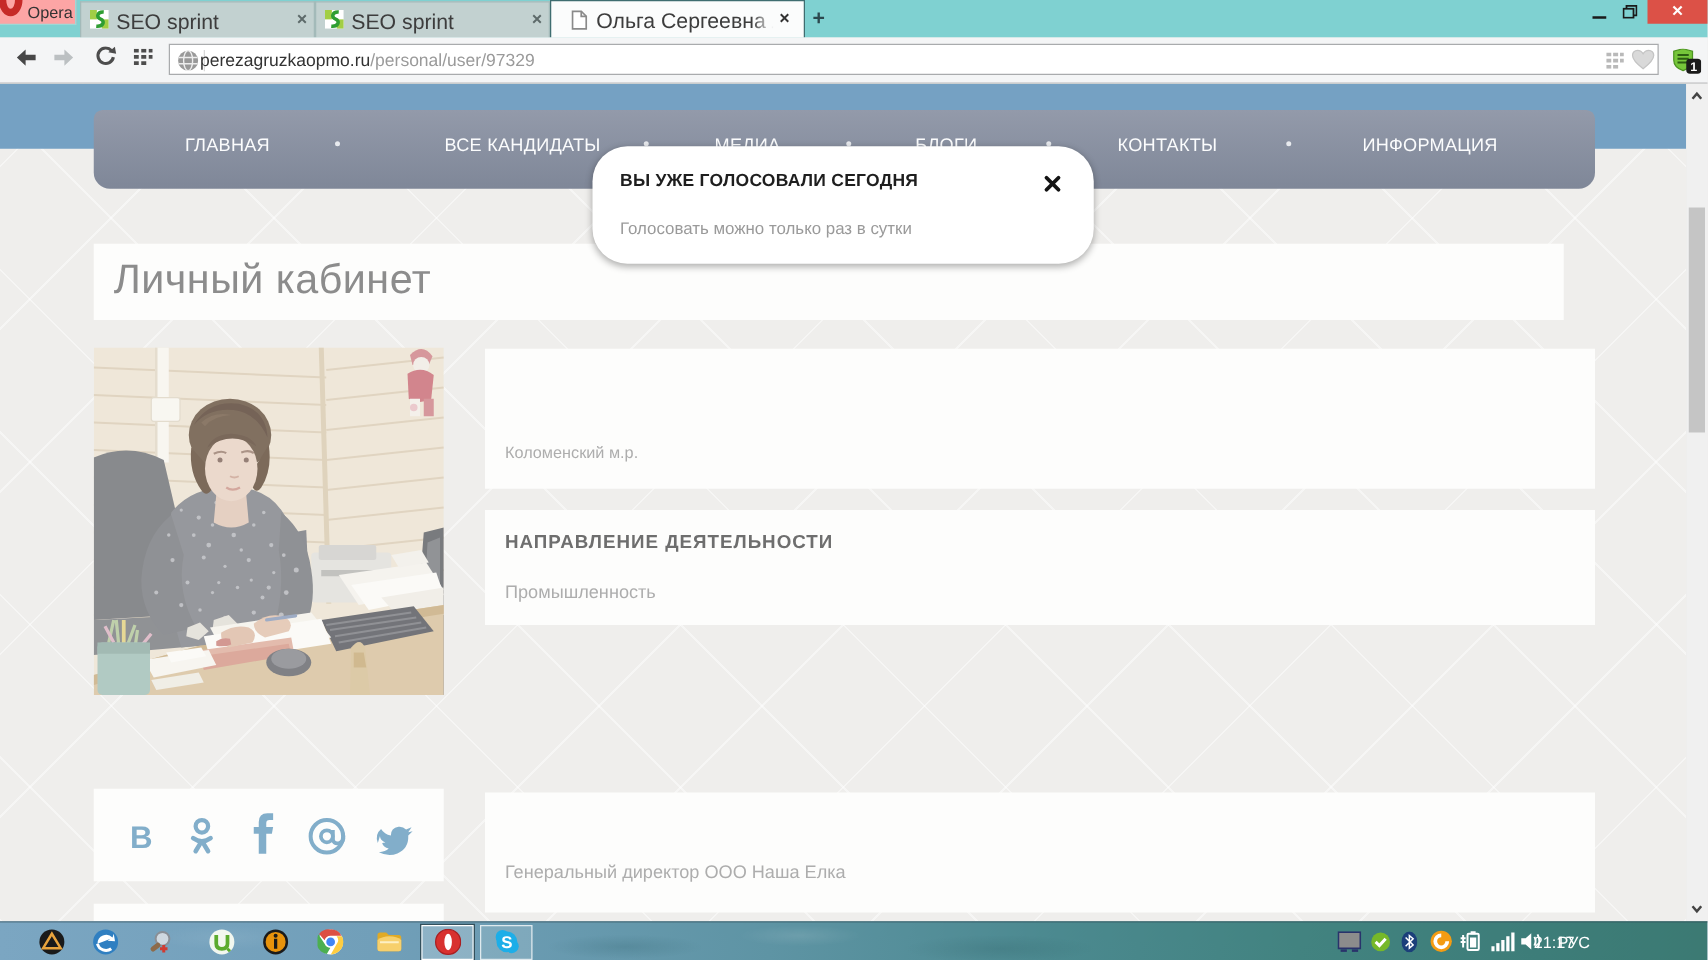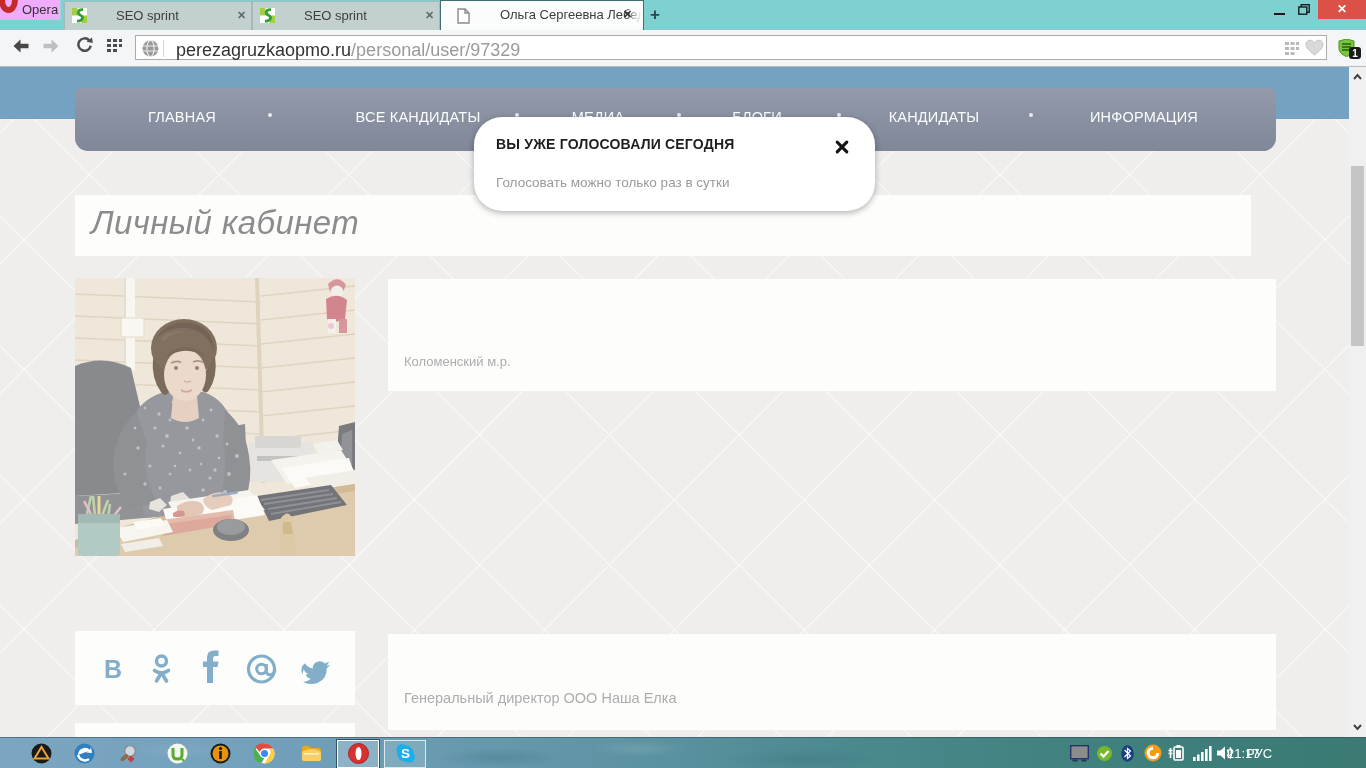--- a/index.html
+++ b/index.html
@@ -2,48 +2,48 @@
 <html><head>
 <meta charset="utf-8">
 <style>
 *{margin:0;padding:0;box-sizing:border-box;}
 html,body{width:1366px;height:768px;overflow:hidden;font-family:"Liberation Sans",sans-serif;}
 #screen{position:absolute;top:0;left:0;width:1366px;height:768px;background:#e9e8e6;}
 .abs{position:absolute;}
 
 
 #tabbar{position:absolute;top:0;left:0;width:1366px;height:30px;background:#7fd1d1;}
-#operabtn{position:absolute;top:0;left:0;width:61px;height:20px;background:#f0abfc;border-right:1px solid #9ed8d6;border-bottom:1px solid #9ed8d6;overflow:hidden;}
+#operabtn{position:absolute;top:0;left:0;width:61px;height:20px;background:#fca5a5;border-right:1px solid #9ed8d6;border-bottom:1px solid #9ed8d6;overflow:hidden;}
 #operabtn .olabel{position:absolute;left:22px;top:2px;font-size:13px;color:#333;}
 #operaO{position:absolute;left:-1px;top:-13px;width:19px;height:26px;border:6px solid #c62a28;border-radius:50%;}
 .tab{position:absolute;top:1px;height:29px;background:#c2d1d0;border:1px solid #a3bab9;border-bottom:none;}
-.tab .ttext{position:absolute;top:6px;font-size:13px;color:#3d3d3d;white-space:nowrap;overflow:hidden;margin-left:23px;}
+.tab .ttext{position:absolute;top:6px;font-size:17px;color:#3d3d3d;white-space:nowrap;overflow:hidden;}
 .tab .tclose{position:absolute;top:7px;font-size:11px;color:#5d6a6a;font-weight:bold;}
 #tab3{background:#fbfcfc;border:1px solid #3f6d70;border-bottom:none;top:0;height:30px;}
 #plusbtn{position:absolute;left:650px;top:5px;font-size:17px;color:#2c484e;font-weight:bold;}
 #winmin{position:absolute;left:1274px;top:13px;width:11px;height:2px;background:#1a1a1a;}
 #winrest{position:absolute;left:1298px;top:4px;width:12px;height:11px;}
 #winclose{position:absolute;left:1318px;top:0;width:48px;height:19px;background:#dc5147;color:#fff;text-align:center;font-size:12px;font-weight:bold;line-height:18px;}
 
 
 #toolbar{position:absolute;top:30px;left:0;width:1366px;height:37px;background:#f4f5f6;border-bottom:1px solid #b9babc;}
 #urlfield{position:absolute;left:135px;top:5px;width:1192px;height:25px;background:#fff;border:1px solid #a9abad;}
-#urltext{position:absolute;left:40px;top:4px;font-size:18px;color:#333;}
+#urltext{position:absolute;left:24px;top:4px;font-size:14px;color:#333;}
 #urltext span{color:#9a9a9a;}
 
 
 #page{position:absolute;top:67px;left:0;width:1349px;height:670px;background:#efeeec;overflow:hidden;}
 #page:before{content:"";position:absolute;top:0;left:0;right:0;bottom:0;
  background:repeating-linear-gradient(45deg,rgba(255,255,255,.45) 0 1.5px,rgba(255,255,255,0) 1.5px 92px),
             repeating-linear-gradient(-45deg,rgba(255,255,255,.45) 0 1.5px,rgba(255,255,255,0) 1.5px 92px);}
 #bluestrip{position:absolute;top:0;left:0;width:1349px;height:52px;background:#75a1c3;}
 #nav{position:absolute;top:21px;left:75px;width:1201px;height:63px;border-radius:7px 7px 13px 13px;background:linear-gradient(#939aaa,#7f8798);}
 .mitem{position:absolute;top:21px;font-size:14.5px;color:#fbfcfd;letter-spacing:.2px;white-space:nowrap;transform:translateX(-50%);}
 .mdot{position:absolute;top:25px;width:4px;height:4px;border-radius:50%;background:#e8eaee;}
-#headbox{position:absolute;top:128px;left:75px;width:1176px;height:61px;background:#fdfdfc;font-style:italic;}
+#headbox{position:absolute;top:128px;left:75px;width:1176px;height:61px;background:#fdfdfc;}
 #headbox div{position:absolute;left:16px;top:9px;font-size:33px;color:#8c8c8c;letter-spacing:.4px;}
 #photo{position:absolute;top:211px;left:75px;width:280px;height:278px;}
 #votebtn{position:absolute;top:511px;left:75px;width:280px;height:33px;border-radius:6px;
  background:linear-gradient(#a9d9f2,#8cc7ea);box-shadow:0 2px 2px rgba(120,160,190,.45), inset 0 2px 2px rgba(255,255,255,.55);
  color:#fff;font-size:12.5px;font-weight:bold;letter-spacing:.5px;text-align:center;line-height:33px;text-shadow:0 1px 1px rgba(90,130,160,.5);}
 #socialbox{position:absolute;top:564px;left:75px;width:280px;height:74px;background:#fdfdfc;}
 #leftbottom{position:absolute;top:656px;left:75px;width:280px;height:14px;background:#fdfdfc;}
 .card{position:absolute;left:388px;width:888px;background:#fdfdfc;}
 .card .ct{position:absolute;left:16px;font-size:15px;font-weight:bold;color:#6e6e6e;letter-spacing:.8px;}
 .card .cb{position:absolute;left:16px;font-size:14.5px;color:#adadad;}
@@ -184,21 +184,21 @@
   <div id="bluestrip"></div>
   <div id="nav">
     <div class="mitem" style="left:107px;">ГЛАВНАЯ</div>
     <div class="mdot" style="left:193px;"></div>
     <div class="mitem" style="left:319px;margin-left:24px;">ВСЕ КАНДИДАТЫ</div>
     <div class="mdot" style="left:440px;"></div>
     <div class="mitem" style="left:523px;">МЕДИА</div>
     <div class="mdot" style="left:602px;"></div>
     <div class="mitem" style="left:682px;">БЛОГИ</div>
     <div class="mdot" style="left:762px;"></div>
-    <div class="mitem" style="left:859px;">КАНДИДАТЫ</div>
+    <div class="mitem" style="left:859px;">КОНТАКТЫ</div>
     <div class="mdot" style="left:954px;"></div>
     <div class="mitem" style="left:1069px;">ИНФОРМАЦИЯ</div>
   </div>
   <div id="headbox">
         <div>Личный кабинет</div>
       </div>
 
   <svg id="photo" viewBox="0 0 280 278">
 
     <rect x="0" y="0" width="280" height="278" fill="#eee5d5"></rect>
@@ -374,20 +374,24 @@
     </g>
 
     <path d="M225 44 q-3 -8 3 -13 q3 5 9 6 q0 -7 7 -8 q4 -0.5 7 2.5 l5 -2 l-3 4.5 l4 -1 l-4 4 q0.5 12 -10 16.5 q-8 3.5 -17 -1 q6 -0.5 9 -3.5 q-5 -1 -6 -5 l3 -0.5 q-5 -2 -5 -6 z" transform="translate(31.5,5.2) scale(0.87)"></path>
    </svg>
   </div>
   <div id="leftbottom"></div>
 
   <div class="card" id="card1">
     <div class="cb">Коломенский м.р.</div>
   </div>
+  <div class="card" id="card2">
+    <div class="ct">НАПРАВЛЕНИЕ ДЕЯТЕЛЬНОСТИ</div>
+    <div class="cb">Промышленность</div>
+  </div>
   <div class="card" id="card4">
     <div class="cb">Генеральный директор ООО Наша Елка</div>
   </div>
 
   <div id="popup">
     <div class="pt">ВЫ УЖЕ ГОЛОСОВАЛИ СЕГОДНЯ</div>
     <svg class="abs" style="left:361px;top:23px" width="14" height="14" viewBox="0 0 14 14">
           <path d="M2.2 2.2 L11.8 11.8 M11.8 2.2 L2.2 11.8" stroke="#141414" stroke-width="3.1" stroke-linecap="round"></path>
         </svg>
     <div class="pb">Голосовать можно только раз в сутки</div>

